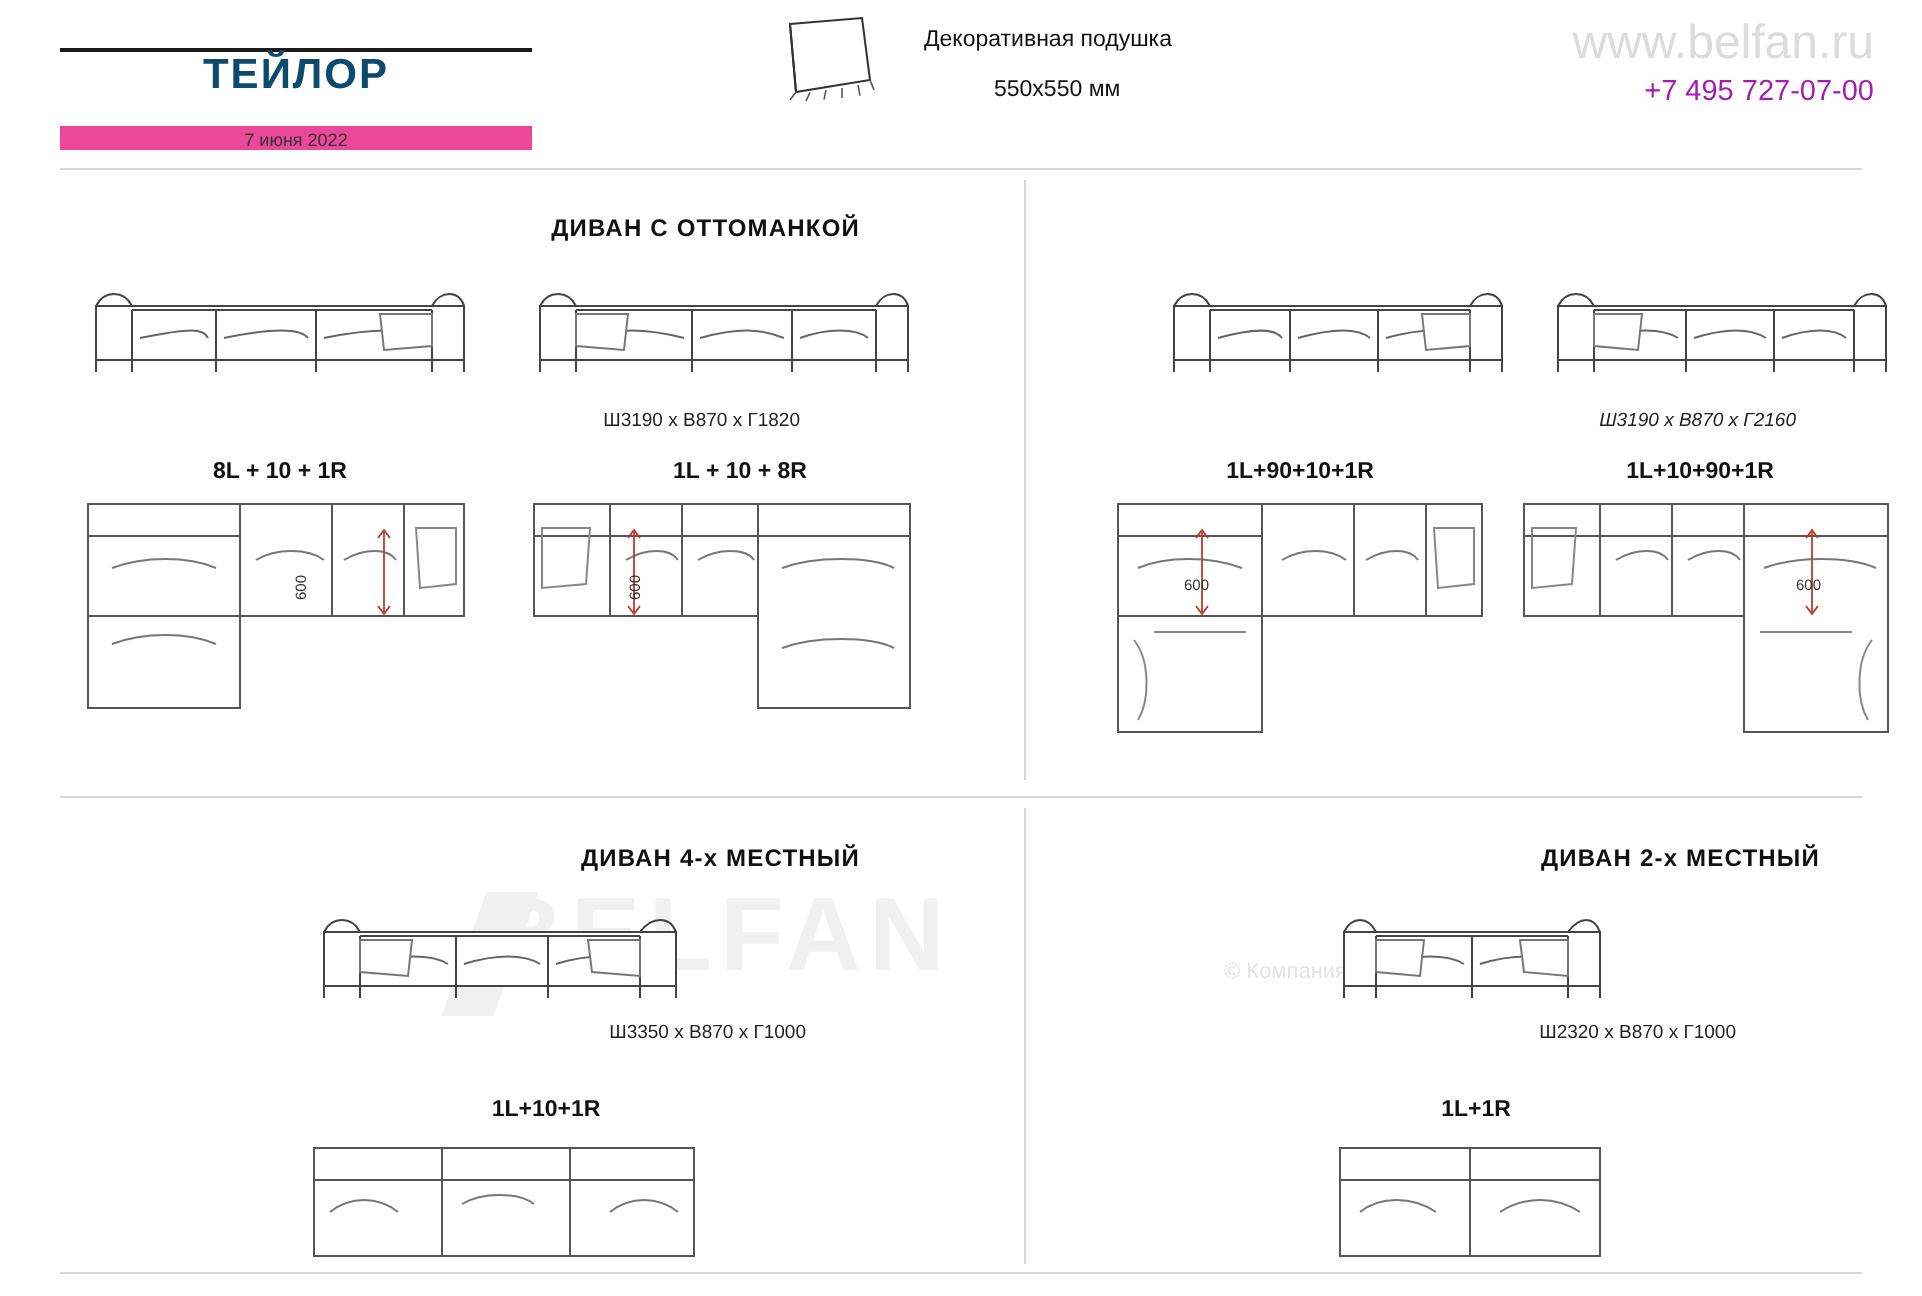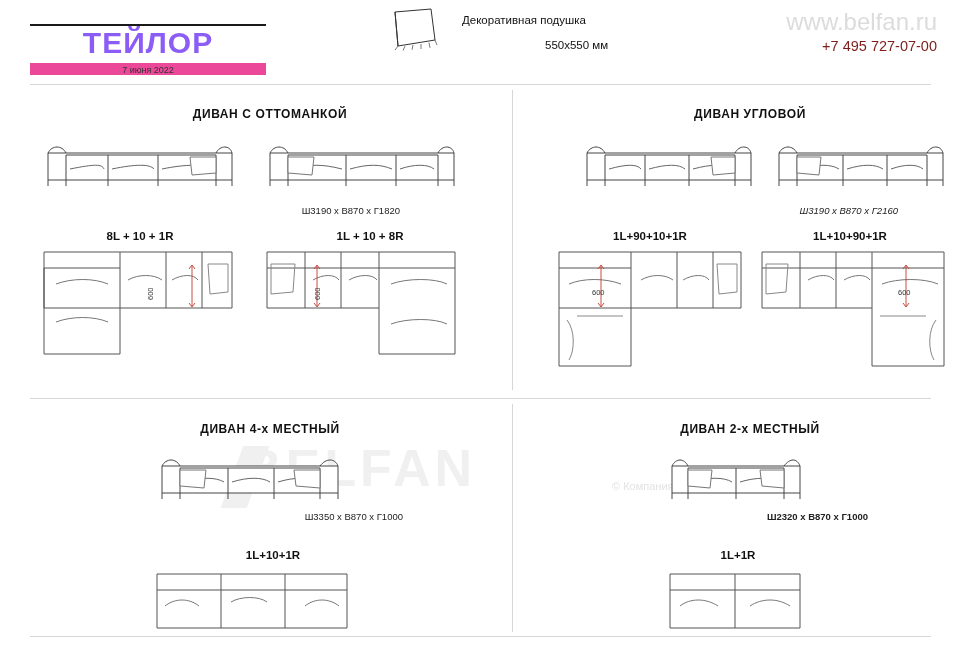--- a/index.html
+++ b/index.html
@@ -11,37 +11,37 @@
     position:relative;
     overflow:hidden;
   }
   .page{position:absolute;inset:0;}
 
   
   .header{position:absolute;left:0;top:0;width:961px;height:72px;}
   .brand-rule-top{position:absolute;left:30px;top:24px;width:236px;height:2px;background:#1a1a1a;}
   .brand-title{
     position:absolute;left:30px;top:26px;width:236px;
-    text-align:center;font-size:30px;font-weight:bold;letter-spacing:1px;color:#8b5cf6;
+    text-align:center;font-size:21px;font-weight:bold;letter-spacing:1px;color:#0c4a6e;
   }
   .brand-rule-bottom{position:absolute;left:30px;top:66px;width:236px;height:2px;background:#1a1a1a;}
   .brand-date{position:absolute;left:30px;top:63px;width:236px;text-align:center;font-size:9px;color:#333;
     background:#ec4899;padding-top:2px;}
   .pillow-icon{position:absolute;left:385px;top:6px;width:60px;height:46px;}
   .pillow-cap1{position:absolute;left:462px;top:14px;font-size:11.5px;color:#111;}
-  .pillow-cap2{position:absolute;left:497px;top:39px;font-size:11.5px;color:#111;margin-left:48px;}
+  .pillow-cap2{position:absolute;left:497px;top:39px;font-size:11.5px;color:#111;}
   .site{position:absolute;right:24px;top:8px;font-size:24px;color:#dcdcdc;letter-spacing:0px;}
-  .phone{position:absolute;right:24px;top:38px;font-size:14.5px;color:#7f1d1d;}
+  .phone{position:absolute;right:24px;top:38px;font-size:14.5px;color:#a21caf;}
 
   
   .hr{position:absolute;background:#d6d6d6;height:1px;}
   .vr{position:absolute;background:#d6d6d6;width:1px;}
 
   
-  .sec-title{position:absolute;font-size:12px;font-weight:bold;letter-spacing:.6px;color:#111;text-align:center;}
+  .sec-title{position:absolute;font-size:12px;font-weight:bold;letter-spacing:.6px;color:#111;text-align:right;}
   .dim-cap{position:absolute;font-size:9.5px;color:#222;text-align:right;}
   .cfg-cap{position:absolute;font-size:11.5px;font-weight:bold;color:#111;text-align:center;}
   .mm{position:absolute;font-size:7.5px;color:#333;}
   .mm-v{position:absolute;font-size:7.5px;color:#333;transform:rotate(-90deg);transform-origin:left top;}
 
   
   .wm-belfan{
     position:absolute;left:170px;top:438px;width:380px;
     font-size:52px;font-weight:bold;color:#f0f0f0;letter-spacing:4px;
     text-align:center;user-select:none;
@@ -159,21 +159,20 @@
       </g>
       <g stroke="#c0392b" stroke-width=".9" fill="none">
         <path d="M52 16 L52 56"></path>
         <path d="M49 19 L52 15 L55 19"></path>
         <path d="M49 53 L52 57 L55 53"></path>
       </g>
     </svg>
     <div class="mm-v" style="left:313px;top:300px;">600</div>
   </div>
 
-  <div class="sec-title" style="left:590px;top:107px;width:320px;">ДИВАН УГЛОВОЙ</div>
 
   <div>
     <svg width="370" height="62" viewBox="0 0 370 62" style="position:absolute;left:583px;top:133px;">
       <g fill="none" stroke="#444" stroke-width="1">
         <path d="M4 20 L4 47 L168 47 L168 20 Z" fill="#fff"></path>
         <path d="M4 20 C8 12 18 12 22 20"></path>
         <path d="M22 22 L152 22"></path>
         <path d="M152 20 C156 12 166 12 168 20"></path>
         <path d="M22 22 L22 47 M62 22 L62 47 M106 22 L106 47 M152 22 L152 47"></path>
         <path d="M26 36 C44 31 54 31 58 36" stroke="#666"></path>
@@ -292,21 +291,21 @@
         <path d="M20 22 L20 47 M68 22 L68 47 M116 22 L116 47"></path>
         <path d="M24 36 C40 31 56 31 64 36" stroke="#666"></path>
         <path d="M72 36 C88 31 104 31 112 36" stroke="#666"></path>
         <path d="M4 47 L4 53 M20 47 L20 53 M68 47 L68 53 M116 47 L116 53 M132 47 L132 53"></path>
         <path d="M20 24 L44 24 L42 42 L20 40 Z" fill="#fff" stroke="#777"></path>
         <path d="M92 24 L116 24 L116 42 L94 40 Z" fill="#fff" stroke="#777"></path>
       </g>
     </svg>
   </div>
 
-  <div class="dim-cap" style="left:608px;top:511px;width:260px;font-weight:bold;">Ш2320 х В870 х Г1000</div>
+  <div class="dim-cap" style="left:608px;top:511px;width:260px;">Ш2320 х В870 х Г1000</div>
 
   <div class="cfg-cap" style="left:648px;top:549px;width:180px;">1L+1R</div>
 
   <div>
     <svg width="140" height="60" viewBox="0 0 140 60" style="position:absolute;left:668px;top:572px;">
       <g fill="none" stroke="#555" stroke-width="1">
         <path d="M2 2 L132 2 L132 56 L2 56 Z" fill="#fff"></path>
         <path d="M2 18 L132 18 M67 2 L67 56"></path>
         <path d="M12 34 C22 26 38 26 50 34" stroke="#777"></path>
         <path d="M82 34 C94 26 110 26 122 34" stroke="#777"></path>

